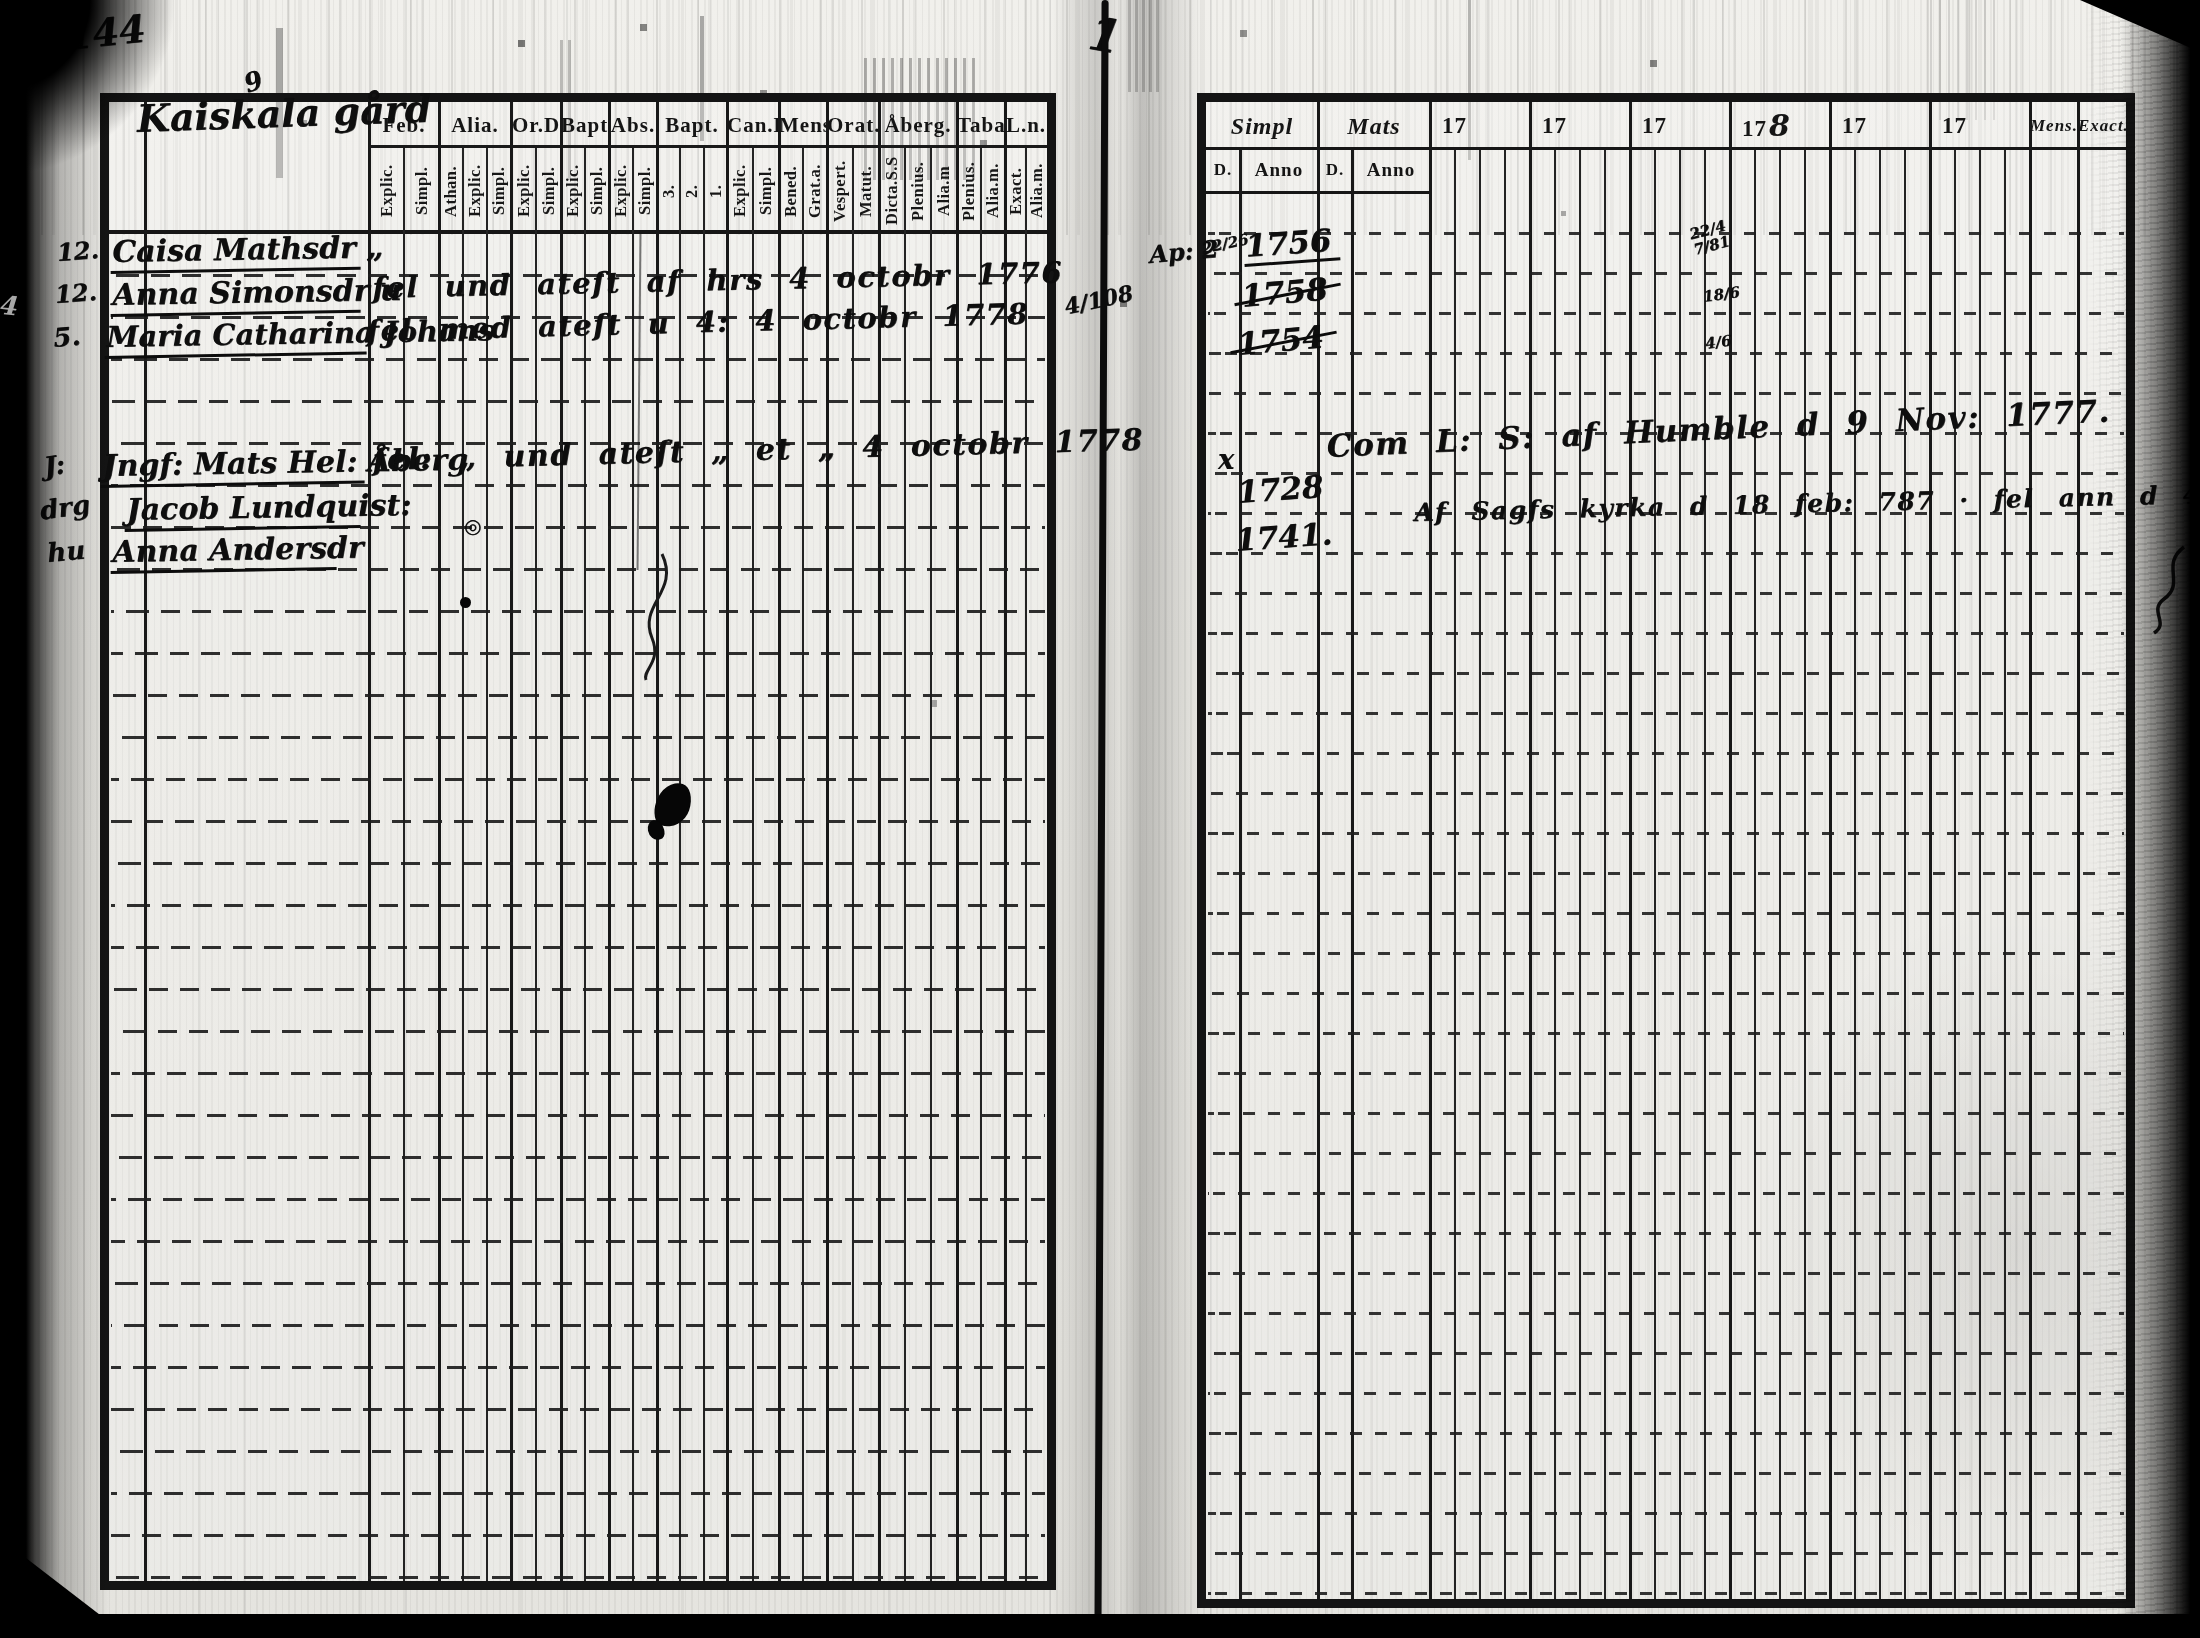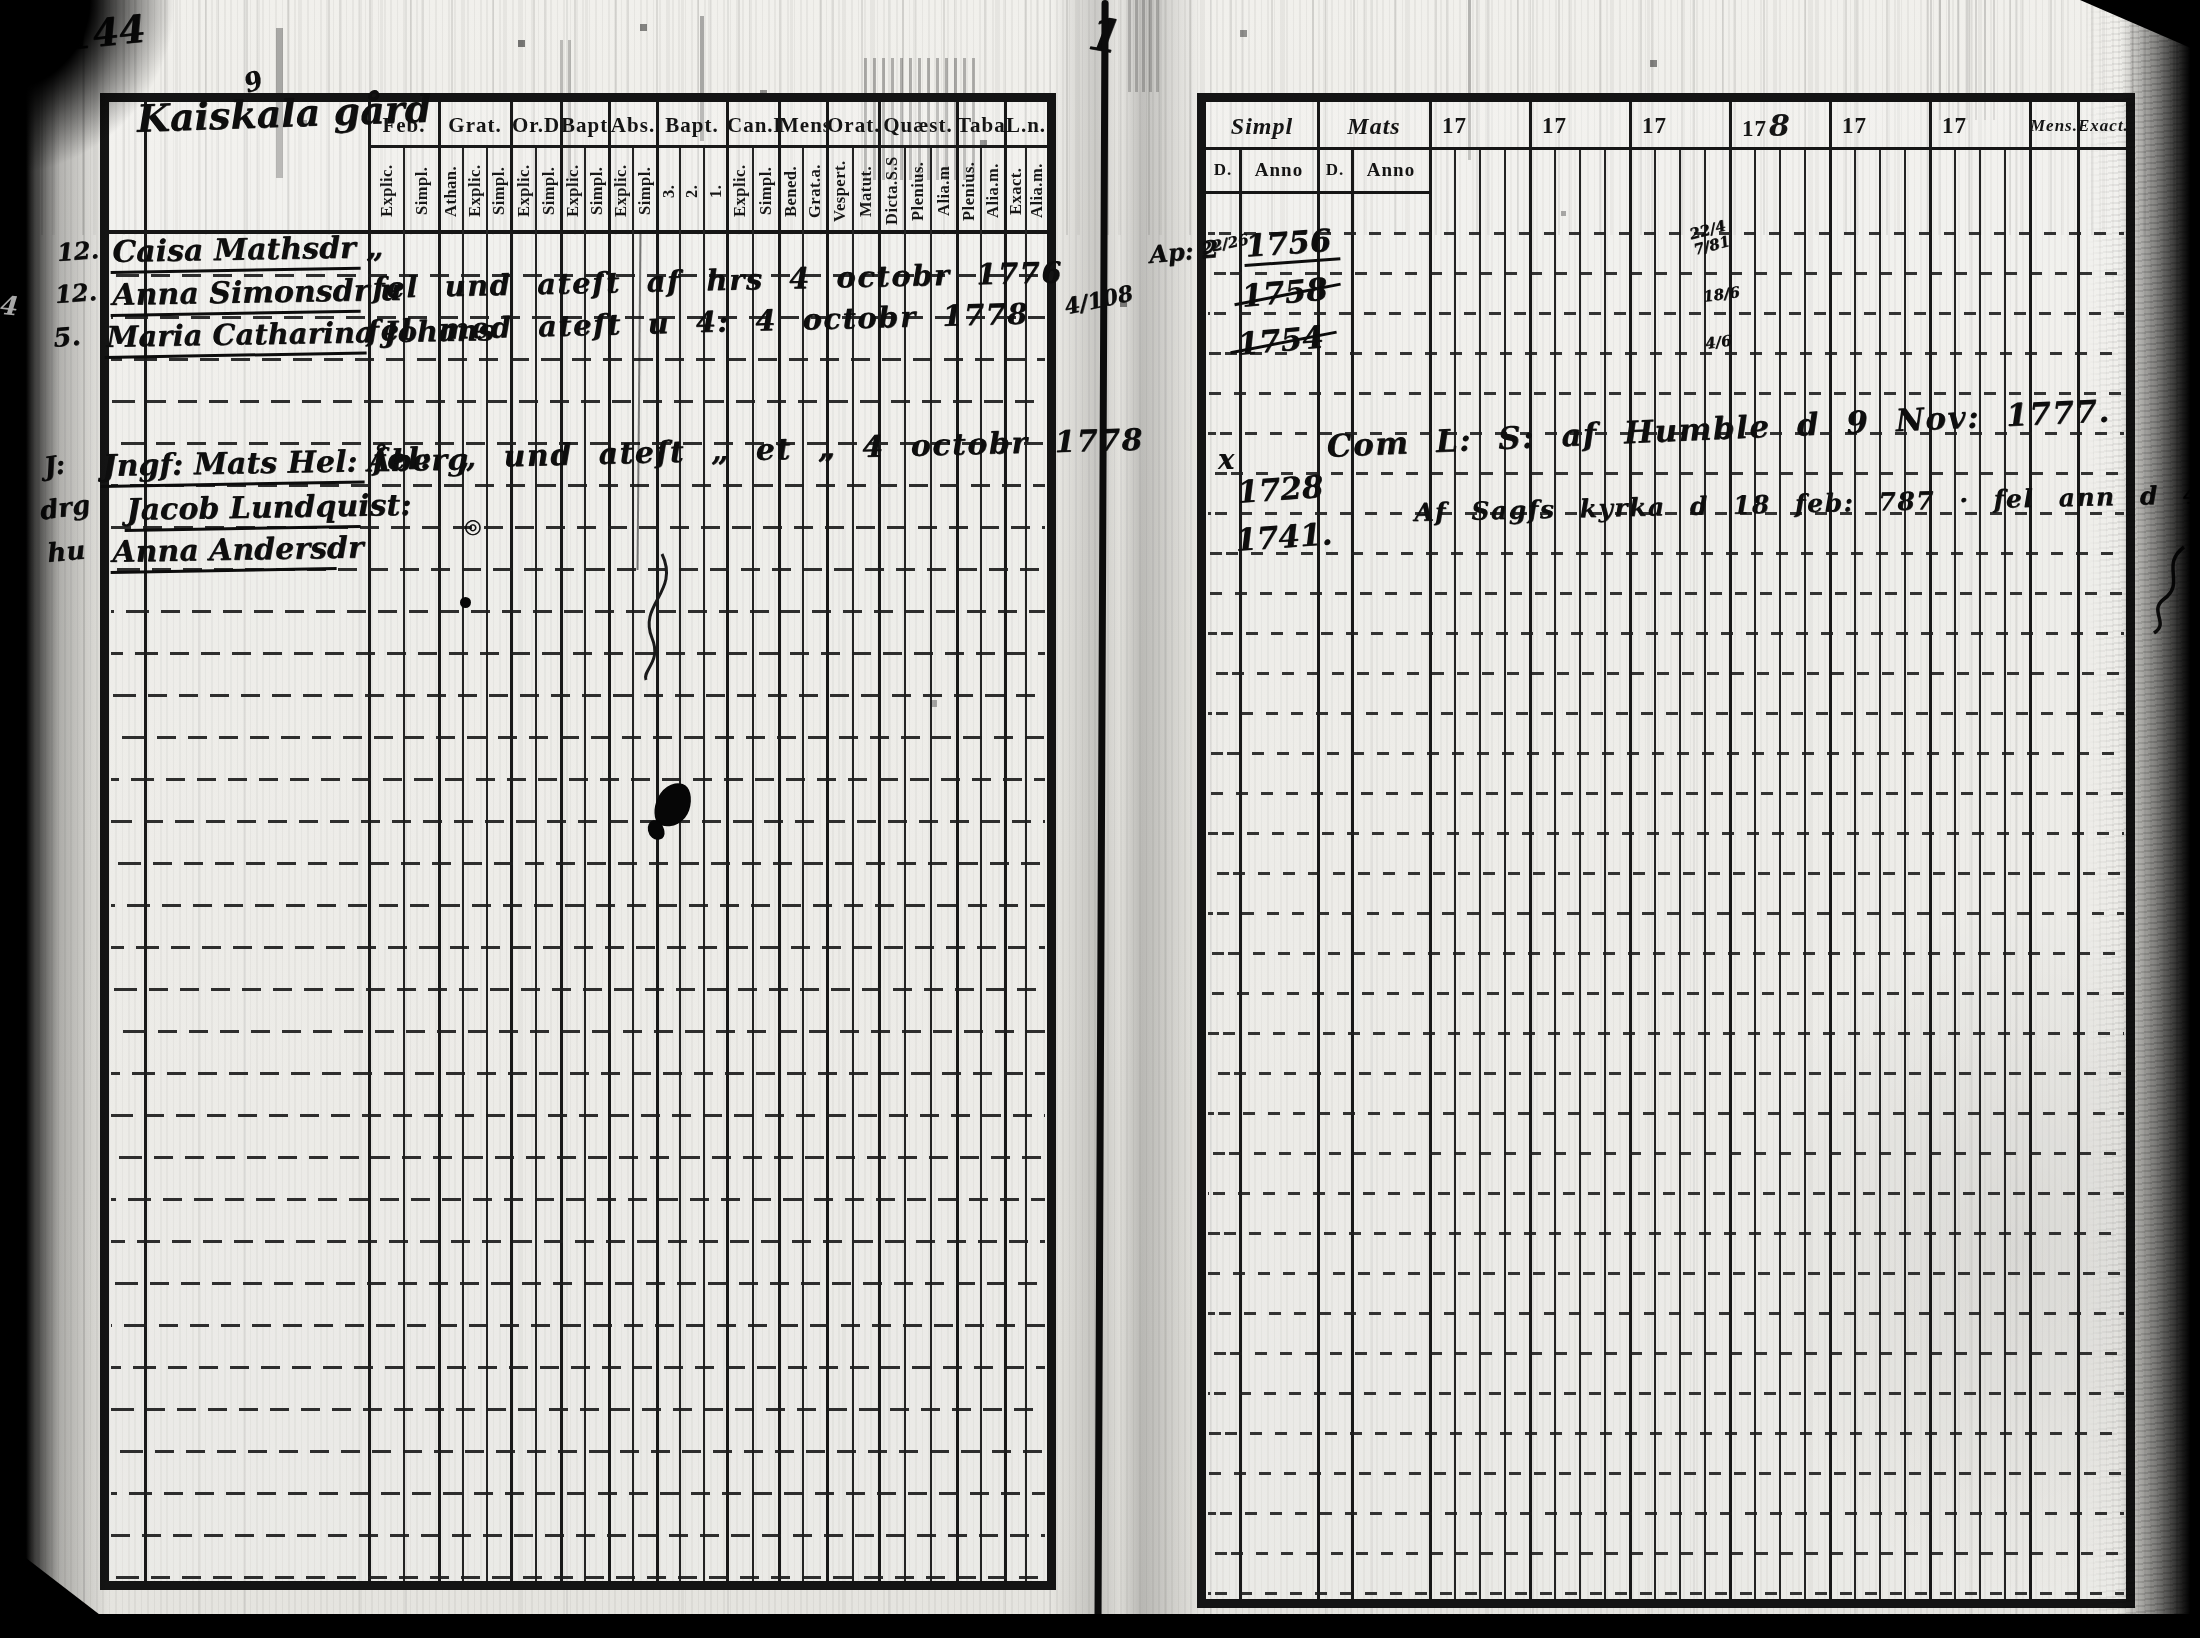--- a/index.html
+++ b/index.html
@@ -92,21 +92,21 @@
   <div class="edge" style="left:0;top:1538px;width:130px;height:100px;background:#000;clip-path:polygon(0 0,0 100%,100% 100%)"></div>
 <div style="position: absolute; left: 100px; top: 93px; width: 956px; height: 1497px; border: 9px solid rgb(20, 20, 20); background: rgba(255, 255, 255, 0.22); z-index: 10;">
       <div style="position: absolute; left: 0px; top: 128px; width: 938px; height: 4px; background: rgb(22, 22, 22);"></div>
       <div style="position: absolute; left: 35px; top: 0px; width: 2.5px; height: 1479px; background: rgb(24, 24, 24);"></div>
       <div style="position: absolute; left: 259px; top: 0px; width: 3px; height: 1479px; background: rgb(24, 24, 24);"></div>
       <div class="phead" style="position: absolute; left: 260px; top: 0px; width: 70px; height: 46px; line-height: 46px; font-size: 21px; border-bottom: 3px solid rgb(26, 26, 26);">Feb.</div>
       <div class="vsub" style="position: absolute; left: 260px; top: 50px; width: 35px; height: 78px;">Explic.</div>
       <div style="position: absolute; left: 294px; top: 46px; width: 2px; height: 1433px; background: rgb(35, 35, 35);"></div>
       <div class="vsub" style="position: absolute; left: 295px; top: 50px; width: 35px; height: 78px;">Simpl.</div>
       <div style="position: absolute; left: 329px; top: 0px; width: 3px; height: 1479px; background: rgb(24, 24, 24);"></div>
-      <div class="phead" style="position: absolute; left: 330px; top: 0px; width: 72px; height: 46px; line-height: 46px; font-size: 21px; border-bottom: 3px solid rgb(26, 26, 26);">Grat.</div>
+      <div class="phead" style="position: absolute; left: 330px; top: 0px; width: 72px; height: 46px; line-height: 46px; font-size: 21px; border-bottom: 3px solid rgb(26, 26, 26);">Alia.</div>
       <div class="vsub" style="position: absolute; left: 330px; top: 50px; width: 24px; height: 78px;">Athan.</div>
       <div style="position: absolute; left: 353px; top: 46px; width: 2px; height: 1433px; background: rgb(35, 35, 35);"></div>
       <div class="vsub" style="position: absolute; left: 354px; top: 50px; width: 24px; height: 78px;">Explic.</div>
       <div style="position: absolute; left: 377px; top: 46px; width: 2px; height: 1433px; background: rgb(35, 35, 35);"></div>
       <div class="vsub" style="position: absolute; left: 378px; top: 50px; width: 24px; height: 78px;">Simpl.</div>
       <div style="position: absolute; left: 401px; top: 0px; width: 3px; height: 1479px; background: rgb(24, 24, 24);"></div>
       <div class="phead" style="position: absolute; left: 402px; top: 0px; width: 50px; height: 46px; line-height: 46px; font-size: 21px; border-bottom: 3px solid rgb(26, 26, 26);">Or.D</div>
       <div class="vsub" style="position: absolute; left: 402px; top: 50px; width: 25px; height: 78px;">Explic.</div>
       <div style="position: absolute; left: 426px; top: 46px; width: 2px; height: 1433px; background: rgb(35, 35, 35);"></div>
       <div class="vsub" style="position: absolute; left: 427px; top: 50px; width: 25px; height: 78px;">Simpl.</div>
@@ -136,21 +136,21 @@
       <div class="phead" style="position: absolute; left: 670px; top: 0px; width: 48px; height: 46px; line-height: 46px; font-size: 21px; border-bottom: 3px solid rgb(26, 26, 26);">Mens.</div>
       <div class="vsub" style="position: absolute; left: 670px; top: 50px; width: 24px; height: 78px;">Bened.</div>
       <div style="position: absolute; left: 693px; top: 46px; width: 2px; height: 1433px; background: rgb(35, 35, 35);"></div>
       <div class="vsub" style="position: absolute; left: 694px; top: 50px; width: 24px; height: 78px;">Grat.a.</div>
       <div style="position: absolute; left: 717px; top: 0px; width: 3px; height: 1479px; background: rgb(24, 24, 24);"></div>
       <div class="phead" style="position: absolute; left: 718px; top: 0px; width: 52px; height: 46px; line-height: 46px; font-size: 21px; border-bottom: 3px solid rgb(26, 26, 26);">Orat.</div>
       <div class="vsub" style="position: absolute; left: 718px; top: 50px; width: 26px; height: 78px;">Vespert.</div>
       <div style="position: absolute; left: 743px; top: 46px; width: 2px; height: 1433px; background: rgb(35, 35, 35);"></div>
       <div class="vsub" style="position: absolute; left: 744px; top: 50px; width: 26px; height: 78px;">Matut.</div>
       <div style="position: absolute; left: 769px; top: 0px; width: 3px; height: 1479px; background: rgb(24, 24, 24);"></div>
-      <div class="phead" style="position: absolute; left: 770px; top: 0px; width: 78px; height: 46px; line-height: 46px; font-size: 21px; border-bottom: 3px solid rgb(26, 26, 26);">Quæst.</div>
+      <div class="phead" style="position: absolute; left: 770px; top: 0px; width: 78px; height: 46px; line-height: 46px; font-size: 21px; border-bottom: 3px solid rgb(26, 26, 26);">Åberg.</div>
       <div class="vsub" style="position: absolute; left: 770px; top: 50px; width: 26px; height: 78px;">Dicta.S.S</div>
       <div style="position: absolute; left: 795px; top: 46px; width: 2px; height: 1433px; background: rgb(35, 35, 35);"></div>
       <div class="vsub" style="position: absolute; left: 796px; top: 50px; width: 26px; height: 78px;">Plenius.</div>
       <div style="position: absolute; left: 821px; top: 46px; width: 2px; height: 1433px; background: rgb(35, 35, 35);"></div>
       <div class="vsub" style="position: absolute; left: 822px; top: 50px; width: 26px; height: 78px;">Alia.m</div>
       <div style="position: absolute; left: 847px; top: 0px; width: 3px; height: 1479px; background: rgb(24, 24, 24);"></div>
       <div class="phead" style="position: absolute; left: 848px; top: 0px; width: 48px; height: 46px; line-height: 46px; font-size: 21px; border-bottom: 3px solid rgb(26, 26, 26);">Taba.</div>
       <div class="vsub" style="position: absolute; left: 848px; top: 50px; width: 24px; height: 78px;">Plenius.</div>
       <div style="position: absolute; left: 871px; top: 46px; width: 2px; height: 1433px; background: rgb(35, 35, 35);"></div>
       <div class="vsub" style="position: absolute; left: 872px; top: 50px; width: 24px; height: 78px;">Alia.m.</div>

